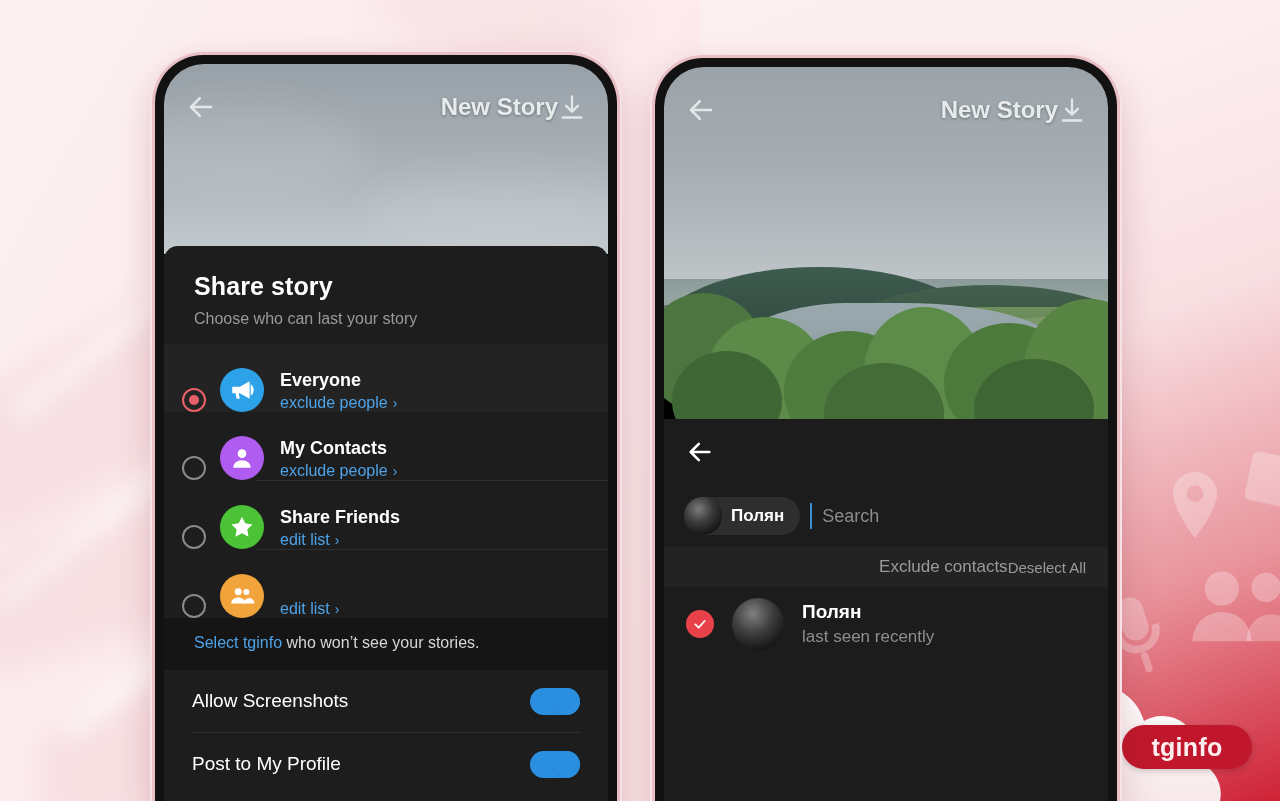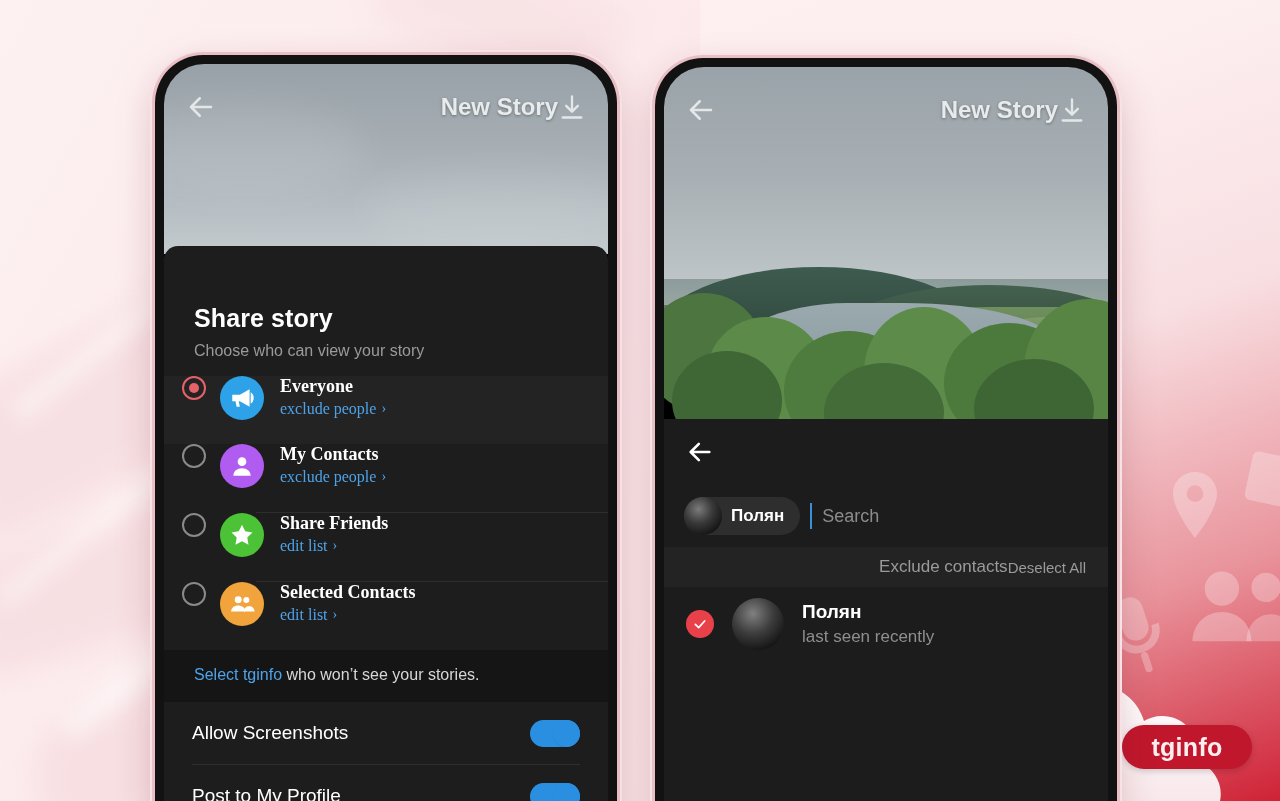--- a/index.html
+++ b/index.html
@@ -58,25 +58,25 @@
   
   .topbar{position:absolute;left:0;right:0;top:0;height:86px;display:flex;align-items:center;
           padding:0 22px;box-sizing:border-box;}
   .topbar .back{width:30px;height:30px;flex:0 0 auto;}
   .topbar .title{flex:1;text-align:right;color:#e8ebec;font-size:24px;font-weight:600;
                  text-shadow:0 1px 3px rgba(0,0,0,.35);margin-left:-14px;}
   .topbar .dl{width:28px;height:28px;flex:0 0 auto;}
 
   
   .sheet{position:absolute;left:0;right:0;bottom:0;top:182px;background:#1d1d1d;border-radius:14px 14px 0 0;}
-  .sheet-head{padding:26px 30px 16px 30px;margin-top:32px;}
+  .sheet-head{padding:26px 30px 16px 30px;}
   .sheet-title{color:#fff;font-size:25px;font-weight:700;letter-spacing:.1px;}
   .sheet-sub{color:#9a9a9a;font-size:16px;margin-top:9px;}
 
-  .opt{display:flex;align-items:flex-start;height:68px;padding:0 12px 0 18px;box-sizing:border-box;position:relative;font-family:Liberation Serif, serif;}
+  .opt{display:flex;align-items:flex-end;height:68px;padding:0 12px 0 18px;box-sizing:border-box;position:relative;}
   .opt.sel{background:#232323;}
   .opt .radio{width:24px;height:24px;border-radius:50%;border:2px solid #8a8a8a;flex:0 0 auto;
               margin-right:14px;box-sizing:border-box;position:relative;}
   .opt.sel .radio{border-color:#e8616a;}
   .opt.sel .radio:after{content:"";position:absolute;left:5px;top:5px;width:10px;height:10px;border-radius:50%;background:#e8616a;}
   .av{width:44px;height:44px;border-radius:50%;flex:0 0 auto;margin-right:16px;display:flex;align-items:center;justify-content:center;}
   .av svg{width:26px;height:26px;fill:#fff;}
   .opt-txt{flex:1;min-width:0;}
   .opt-name{color:#fff;font-size:18px;font-weight:600;line-height:1.15;}
   .opt-link{color:#4ea3e8;font-size:16px;margin-top:3px;display:flex;align-items:center;gap:5px;}
@@ -206,21 +206,21 @@
       </svg>
       <div class="title">New Story</div>
       <svg class="dl" viewBox="0 0 24 24" fill="none" stroke="#e4e7e8" stroke-width="2" stroke-linecap="round" stroke-linejoin="round">
         <path d="M12 3v12M7 11l5 5 5-5M4 21h16"></path>
       </svg>
     </div>
 
     <div class="sheet">
       <div class="sheet-head">
         <div class="sheet-title">Share story</div>
-        <div class="sheet-sub">Choose who can view your story</div>
+        <div class="sheet-sub">Choose who can last your story</div>
       </div>
 
       <div class="opt sel">
         <div class="radio"></div>
         <div class="av" style="background:#2ea2e8;">
           <svg viewBox="0 0 24 24">
               <path d="M3 9v6h3l1 5h3l-1-5h1l9 5V4L10 9H3zm17-2.2v10.4c1.7-.9 2.8-2.8 2.8-5.2S21.7 7.7 20 6.8z"></path>
             </svg>
         </div>
         <div class="opt-txt">
@@ -271,21 +271,20 @@
         <div class="radio"></div>
         <div class="av" style="background:#f1a33c;">
           <svg viewBox="0 0 24 24">
               <circle cx="8.5" cy="8" r="3.2"></circle>
               <circle cx="16" cy="8.3" r="2.8"></circle>
               <path d="M2 19c0-3.5 2.9-5.6 6.5-5.6S15 15.5 15 19z"></path>
               <path d="M13.6 19c0-3.1 2.2-5 5-5s5 1.9 5 5z"></path>
             </svg>
         </div>
         <div class="opt-txt">
-          <div class="opt-name">Selected Contacts</div>
           <div class="opt-link">
             <span>edit list</span>
             <span class="chev">›</span>
           </div>
         </div>
       </div>
 
       <div class="hint">
         <span class="lnk">Select tginfo</span><span> who won’t see your stories.</span>
       </div>

